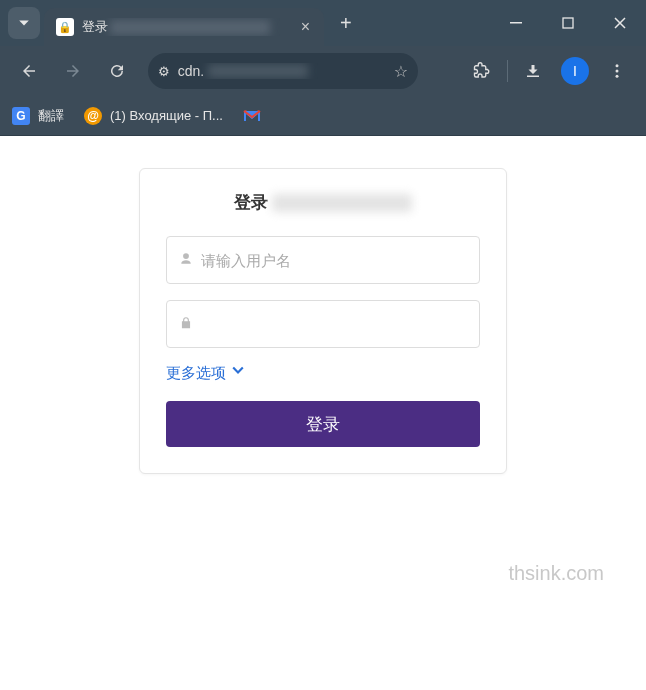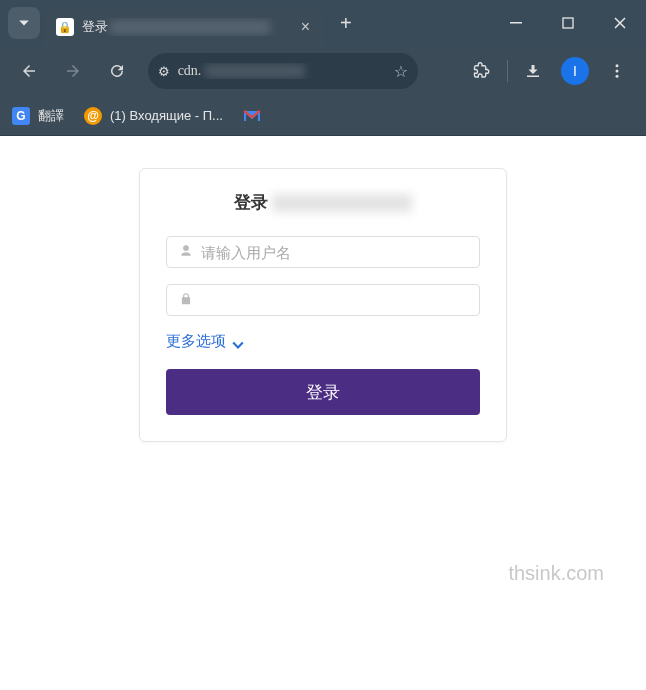--- a/index.html
+++ b/index.html
@@ -101,21 +101,21 @@
     border-radius: 18px;
     display: flex;
     align-items: center;
     padding: 0 10px;
     color: #d9d9d9;
     font-size: 14px;
     gap: 8px;
     max-width: 270px;
     margin-left: 6px;
   }
-  .addr .urltext { flex:1; overflow:hidden; white-space:nowrap; display:flex; align-items:center;font-family:Liberation Serif, serif; }
+  .addr .urltext { flex:1; overflow:hidden; white-space:nowrap; display:flex; align-items:center; }
   .addr .blur2 { display:inline-block;width:100px;height:14px;background:#4a5864;border-radius:2px;filter:blur(4px);margin-left:4px; }
   .addr .star { color:#c0c0c0; font-size:16px; }
   .tool-icons { display:flex; align-items:center; gap:4px; margin-left:auto; }
   .tool-icons .ico {
     width:38px;height:38px;display:flex;align-items:center;justify-content:center;
     border-radius:50%;color:#e0e0e0;font-size:18px;
   }
   .sep { width:1px;height:22px;background:#5c6b77;margin:0 2px; }
   .profile-dot {
     width:28px;height:28px;border-radius:50%;background:#1a73e8;
@@ -163,21 +163,21 @@
     color: #333;
     margin-bottom: 22px;
     display:flex;align-items:center;justify-content:center;
   }
   .card-title .tblur { display:inline-block;width:140px;height:18px;background:#e3e3e3;border-radius:2px;filter:blur(5px);margin-left:4px; }
   .field {
     display: flex;
     align-items: center;
     border: 1px solid #ddd;
     border-radius: 4px;
-    height: 32px;
+    height: 48px;
     margin-bottom: 16px;
     padding: 0 12px;
   }
   .field .ficon {
     color: #bbb;
     width: 22px;
     font-size: 14px;
   }
   .field input {
     border: none;
@@ -185,21 +185,21 @@
     flex: 1;
     font-size: 15px;
     color: #333;
     background: transparent;
   }
   .field input::placeholder { color: #aaa; }
   .more-opts {
     color: #2a6fd6;
     font-size: 15px;
     display: inline-flex;
-    align-items: flex-end;
+    align-items: flex-start;
     gap: 6px;
     cursor: pointer;
     margin-bottom: 18px;
   }
   .login-btn {
     width: 100%;
     height: 46px;
     background: #4b2d83;
     color: #fff;
     border: none;

